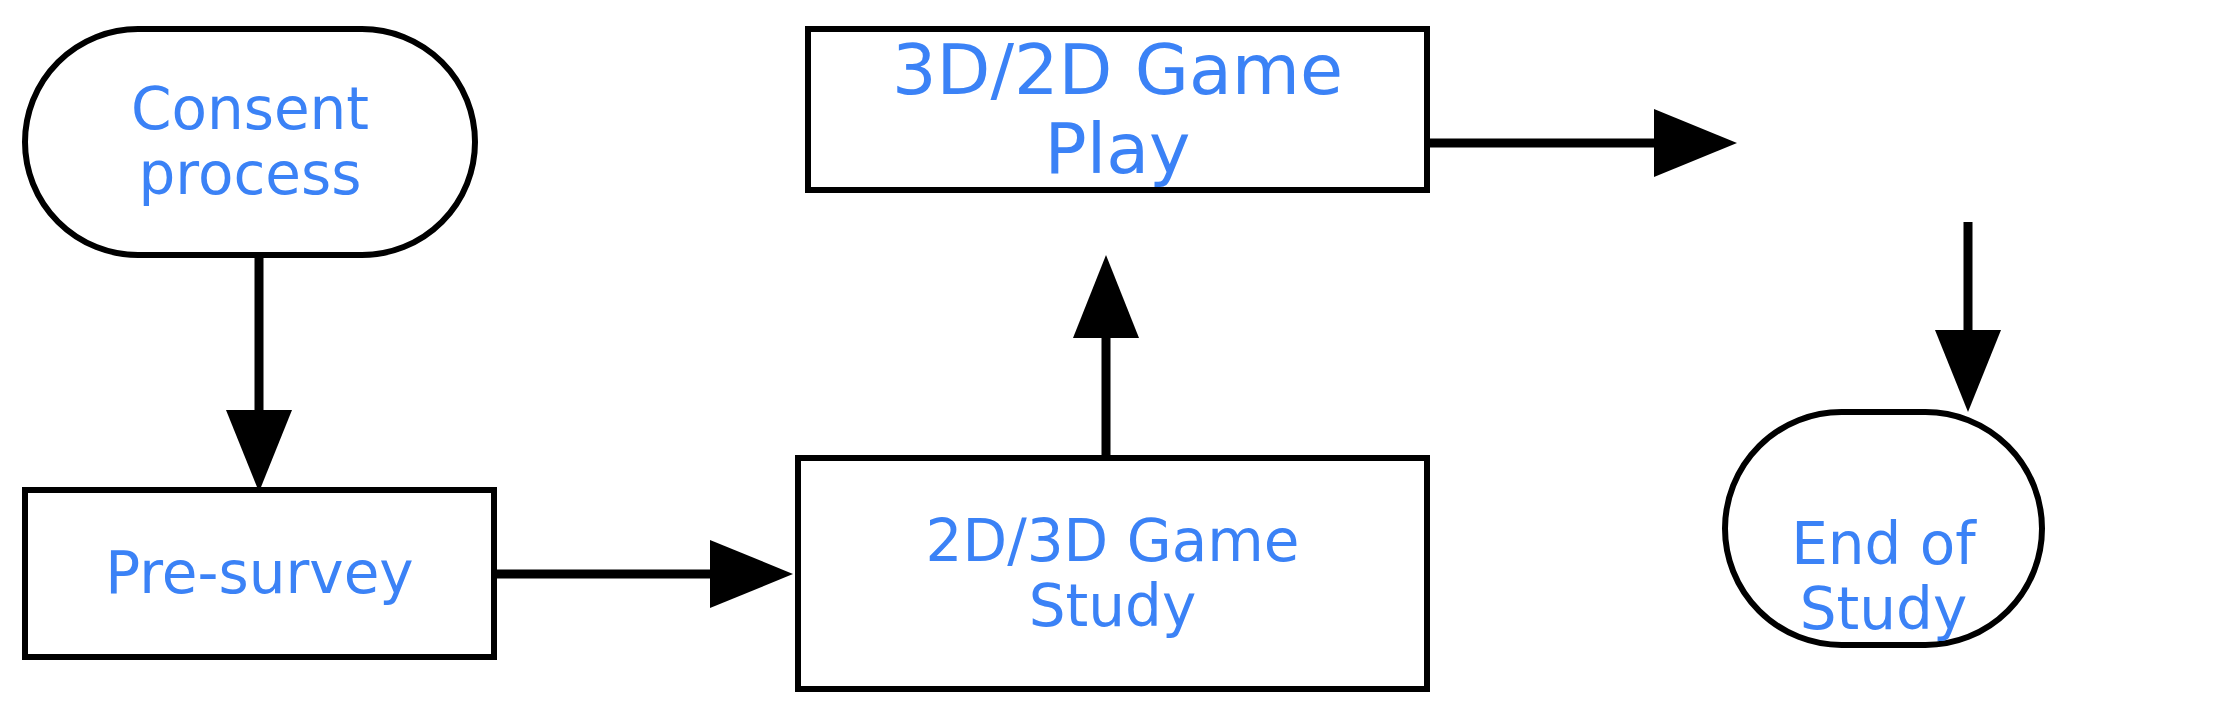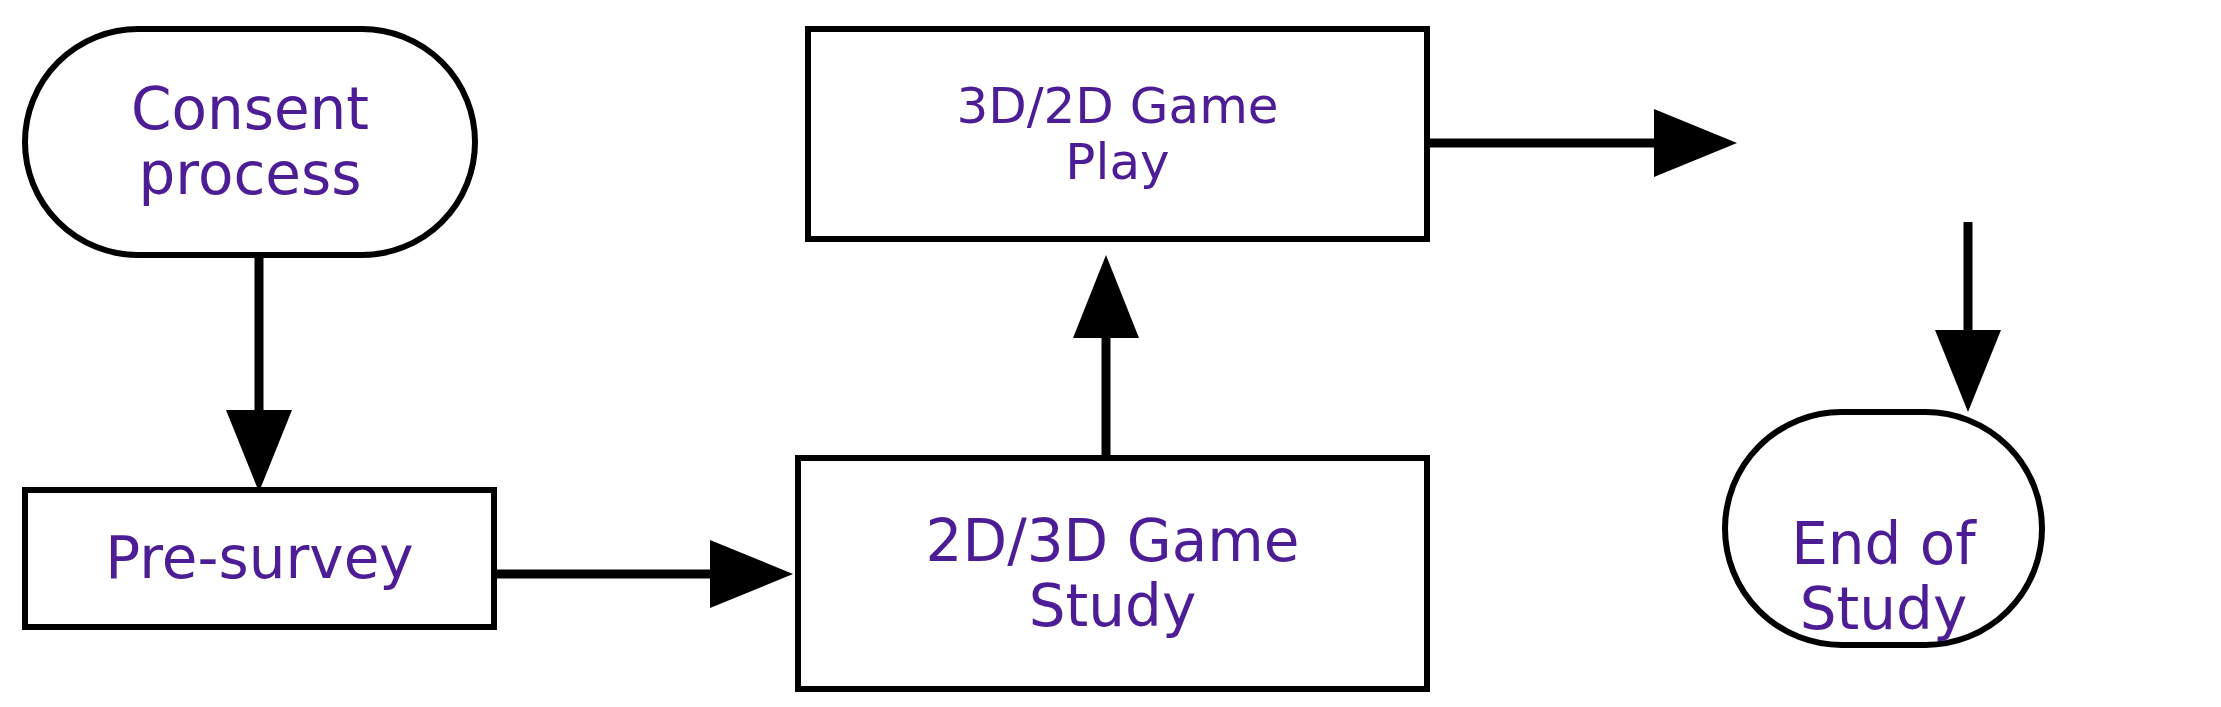--- a/index.html
+++ b/index.html
@@ -17,21 +17,21 @@
   }
   .node {
     position: absolute;
     box-sizing: border-box;
     border: 6px solid #000000;
     background: #ffffff;
     display: flex;
     align-items: center;
     justify-content: center;
     text-align: center;
-    color: #4c1d95;
+    color: #3b82f6;
     line-height: 1.12;
     font-weight: 400;
   }
   .node.rounded {
     border-radius: 120px;
   }
   .node-label {
     display: block;
     white-space: pre-line;
     padding: 0 10px;
@@ -79,25 +79,25 @@
       <line x1="1968" y1="222" x2="1968" y2="352" stroke="#000000" stroke-width="9"></line>
       <polygon points="1968,412 1935,330 2001,330" fill="#000000"></polygon>
     </g>
   </svg>
 
   <div class="node rounded" style="left:22px; top:26px; width:456px; height:232px; font-size:58px;">
     <span class="node-label">Consent
 process</span>
   </div>
 
-  <div class="node" style="left:22px; top:487px; width:475px; height:143px; font-size:58px;">
+  <div class="node" style="left:22px; top:487px; width:475px; height:173px; font-size:58px;">
     <span class="node-label">Pre-survey</span>
   </div>
 
-  <div class="node" style="left:805px; top:26px; width:625px; height:216px; font-size:50px;">
+  <div class="node" style="left:805px; top:26px; width:625px; height:167px; font-size:70px;">
     <span class="node-label">3D/2D Game
 Play</span>
   </div>
 
   <div class="node" style="left:795px; top:455px; width:635px; height:237px; font-size:58px;">
     <span class="node-label">2D/3D Game
 Study</span>
   </div>
 
 

